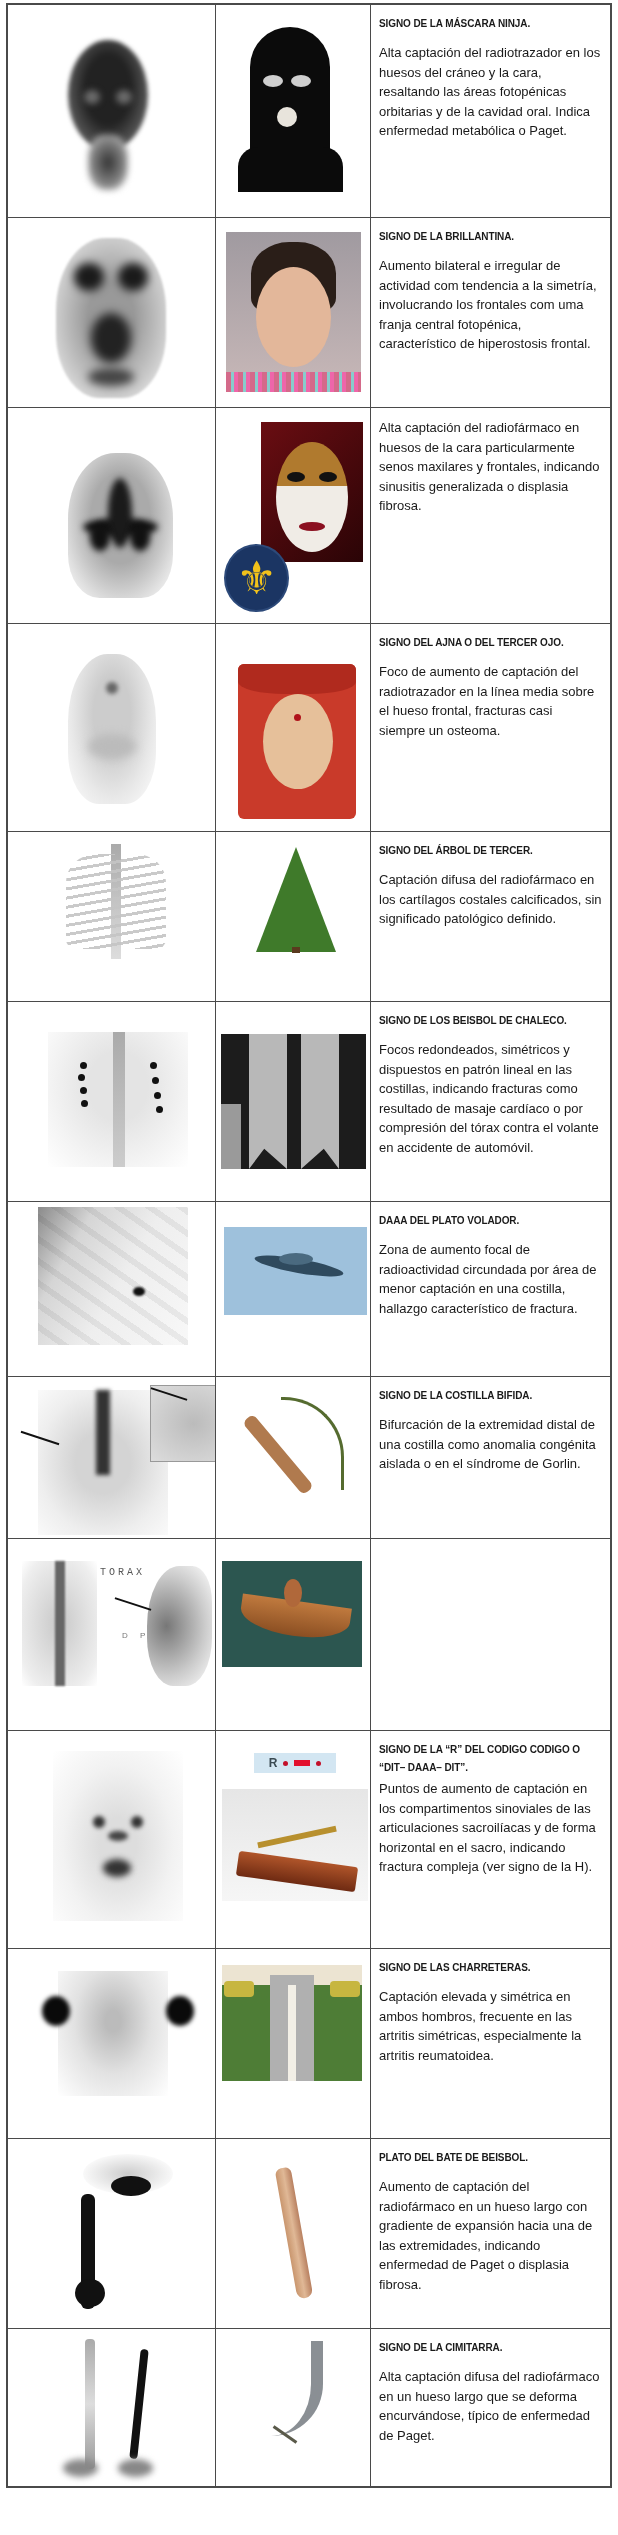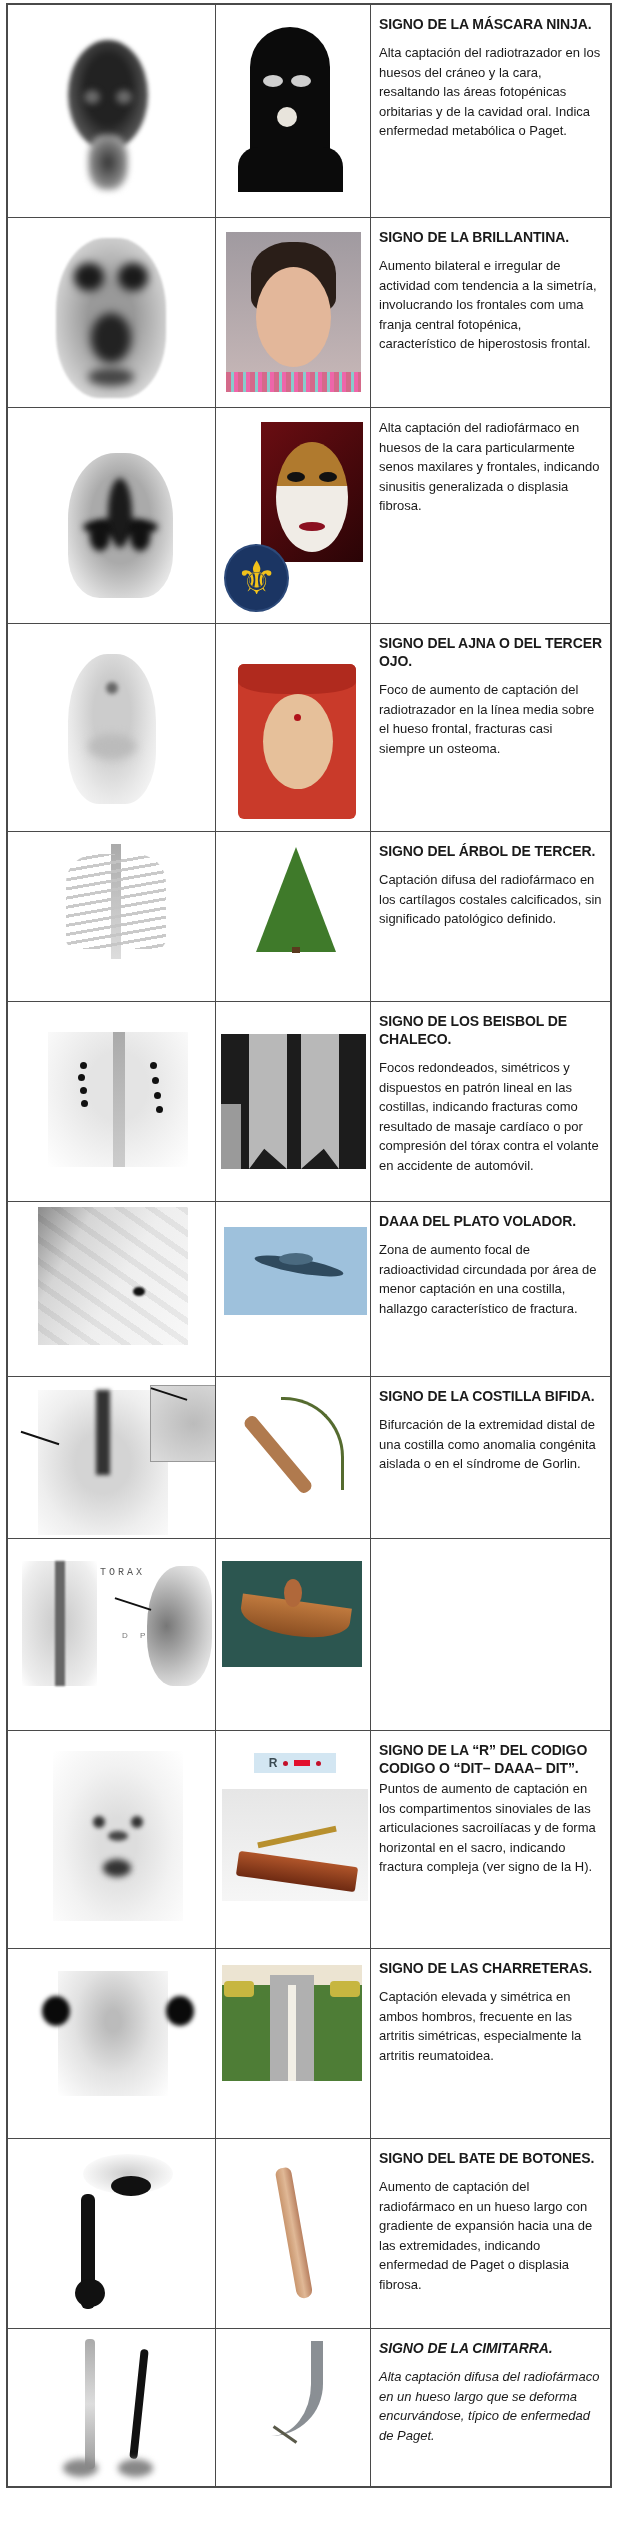--- a/index.html
+++ b/index.html
@@ -1,24 +1,24 @@
 <!DOCTYPE html>
 <html><head>
 <meta charset="utf-8">
 <style>
   html, body { margin:0; padding:0; background:#ffffff; }
   body { width:618px; height:2535px; position:relative; overflow:hidden; font-family:"Liberation Sans", sans-serif; color:#1a1a1a; }
   .table { position:absolute; left:6px; top:3px; width:606px; border:2px solid #4a4a4a; box-sizing:border-box; }
   .row { display:flex; border-bottom:1.5px solid #4a4a4a; box-sizing:border-box; }
-  .row:last-child { border-bottom:none;font-style:italic; }
+  .row:last-child { border-bottom:none; }
   .cell { box-sizing:border-box; position:relative; overflow:hidden; }
   .c1 { width:208px; border-right:1.5px solid #4a4a4a; }
   .c2 { width:155px; border-right:1.5px solid #4a4a4a; }
   .c3 { flex:1; padding:10px 8px 8px 8px; }
-  .title { font-weight:bold; font-size:14px; line-height:18px; margin:0 0 10px 0; letter-spacing:-0.1px; }
+  .title { font-weight:bold; font-size:10px; line-height:18px; margin:0 0 10px 0; letter-spacing:-0.1px; }
   .desc { font-size:13px; line-height:19.5px; margin:0; }
   .pic { position:absolute; }
   .blob { position:absolute; border-radius:50%; }
 </style>
 </head>
 <body>
 
 <div class="table">
 
   <div class="row" style="height:213px">
@@ -275,21 +275,21 @@
         <div style="position:absolute;left:28px;top:50px;width:14px;height:115px;background:#111;border-radius:6px"></div>
         <div class="blob" style="left:22px;top:135px;width:30px;height:28px;background:#111"></div>
       </div>
     </div>
     <div class="cell c2">
       <div class="pic" style="left:60px;top:28px;width:40px;height:135px;">
         <div style="position:absolute;left:10px;top:0;width:16px;height:132px;background:linear-gradient(90deg,#c9966e,#e0b896,#b88060);border-radius:8px 8px 10px 10px;transform:rotate(-10deg)"></div>
       </div>
     </div>
     <div class="cell c3">
-      <p class="title">SIGNO DEL BATE DE BOTONES.</p>
+      <p class="title">PLATO DEL BATE DE BEISBOL.</p>
       <p class="desc">Aumento de captación del radiofármaco en un hueso largo con gradiente de expansión hacia una de las extremidades, indicando enfermedad de Paget o displasia  fibrosa.</p>
     </div>
   </div>
 
   <div class="row" style="height:157px">
     <div class="cell c1">
       <div class="pic" style="left:55px;top:5px;width:100px;height:145px;">
         <div style="position:absolute;left:22px;top:5px;width:10px;height:130px;background:linear-gradient(#aaa,#ddd,#999);border-radius:4px"></div>
         <div style="position:absolute;left:72px;top:15px;width:8px;height:110px;background:#111;border-radius:4px;transform:rotate(6deg)"></div>
         <div class="blob" style="left:0;top:125px;width:35px;height:18px;background:#888;filter:blur(3px)"></div>

